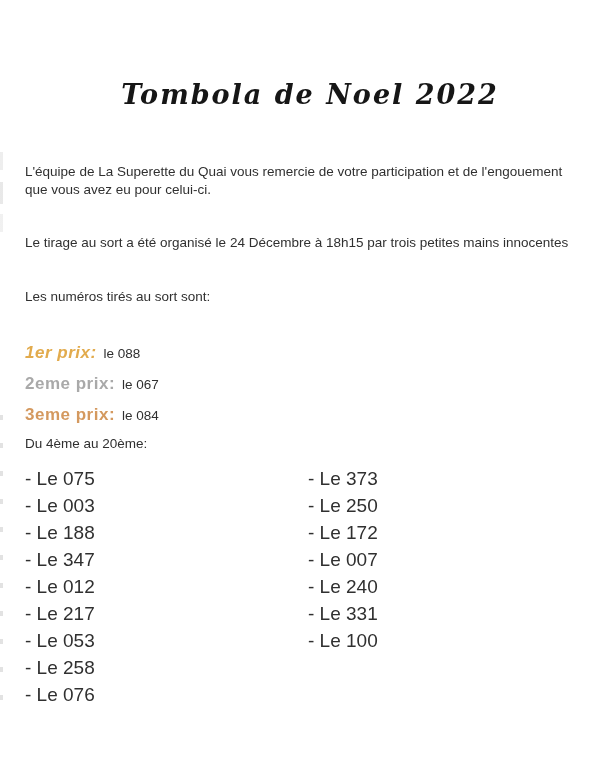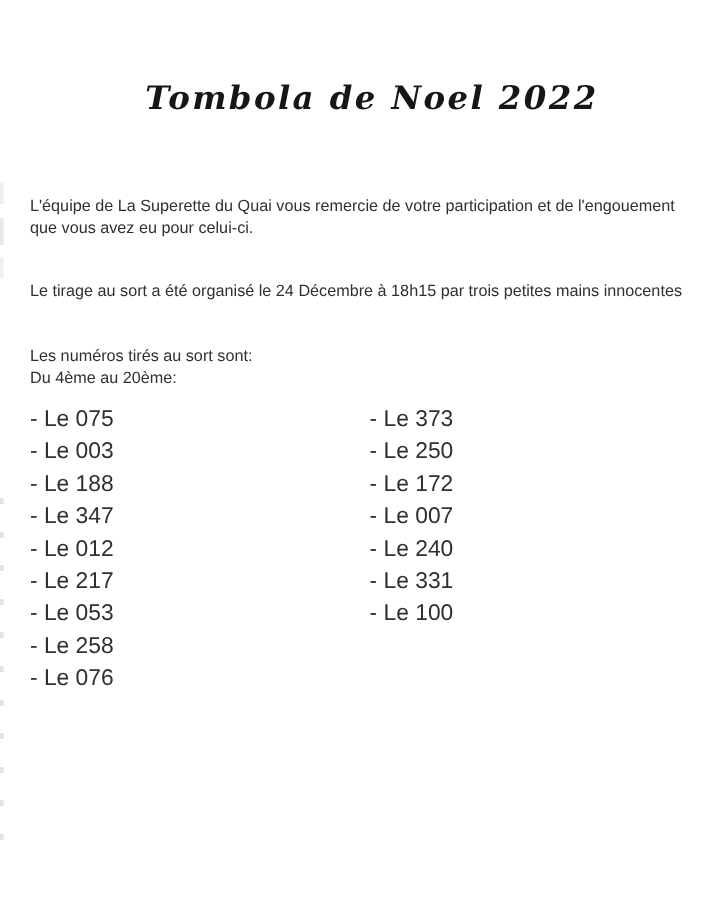--- a/index.html
+++ b/index.html
@@ -6,41 +6,41 @@
   .page {
     position: relative;
     width: 602px;
     height: 766px;
     background: #ffffff;
     font-family: "Liberation Sans", sans-serif;
     color: #303030;
     overflow: hidden;
   }
   .doc-title {
-    margin: 3px;
+    margin: 15px;
     padding-top: 60px;
     height: 40px;
     text-align: center;
     font-family: "DejaVu Serif", serif;
     font-style: italic;
     font-weight: 600;
     font-size: 27px;
     line-height: 40px;
     letter-spacing: 2px;
     color: #161616;
     text-indent: 18px;
   }
   .content { padding: 0 25px; }
   .para {
     margin: 0;
     font-size: 13.5px;
     line-height: 18px;
     color: #303030;
   }
-  .para-thanks   { margin-top: 60px; max-width: 545px; }
+  .para-thanks   { margin-top: 48px; max-width: 545px; }
   .para-draw     { margin-top: 35px; }
   .para-numbers  { margin-top: 36px; }
   .prizes { margin-top: 36px; }
   .prize-row {
     display: flex;
     align-items: baseline;
     height: 22px;
     line-height: 22px;
     margin-bottom: 9px;
   }
@@ -101,20 +101,34 @@
   <h1 class="doc-title">Tombola de Noel 2022</h1>
 
   <div class="content">
 
     <p class="para para-thanks">L'équipe de La Superette du Quai vous remercie de votre participation et de l'engouement que vous avez eu pour celui-ci.</p>
 
     <p class="para para-draw">Le tirage au sort a été organisé le 24 Décembre à 18h15 par trois petites mains innocentes</p>
 
     <p class="para para-numbers">Les numéros tirés au sort sont:</p>
 
+    <div class="prizes">
+      <div class="prize-row first">
+        <span class="prize-label" style="color: rgb(226, 171, 77);">1er prix:</span>
+        <span class="prize-value">le 088</span>
+      </div>
+      <div class="prize-row">
+        <span class="prize-label" style="color: rgb(169, 169, 169);">2eme prix:</span>
+        <span class="prize-value">le 067</span>
+      </div>
+      <div class="prize-row">
+        <span class="prize-label" style="color: rgb(212, 153, 95);">3eme prix:</span>
+        <span class="prize-value">le 084</span>
+      </div>
+    </div>
 
     <p class="runners-heading">Du 4ème au 20ème:</p>
 
     <div class="runners-columns">
       <div class="runners-col-left">
         <div class="runner-item">- Le 075</div>
         <div class="runner-item">- Le 003</div>
         <div class="runner-item">- Le 188</div>
         <div class="runner-item">- Le 347</div>
         <div class="runner-item">- Le 012</div>

